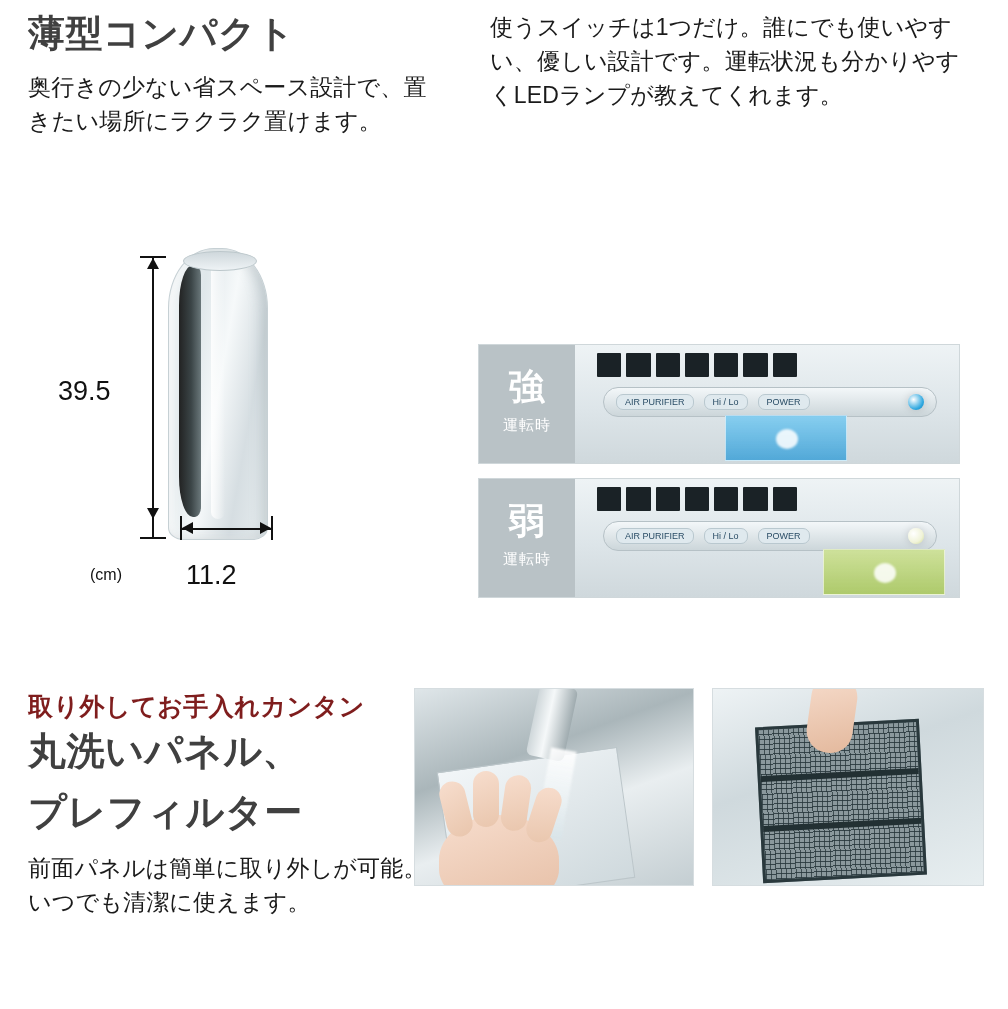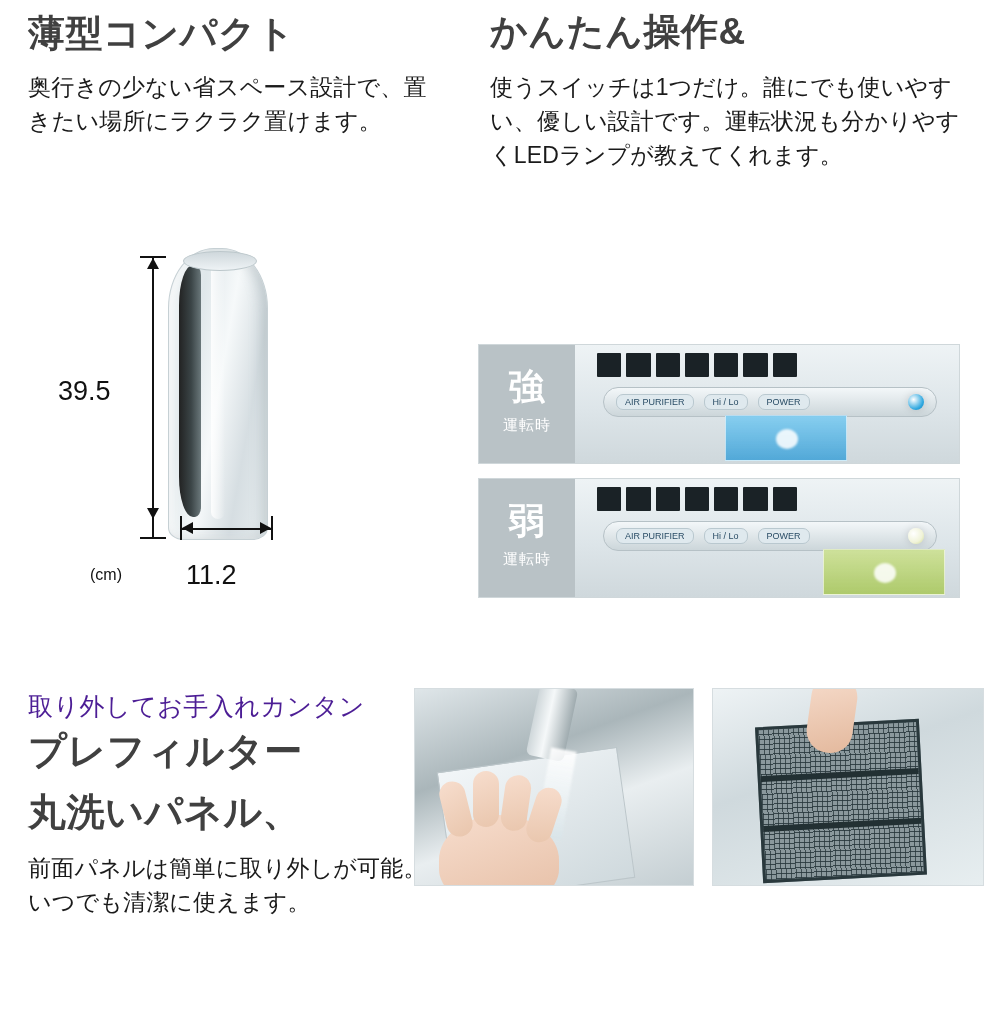--- a/index.html
+++ b/index.html
@@ -283,22 +283,22 @@
 
   
   #section-wash {
     position: absolute;
     left: 28px;
     top: 690px;
     width: 400px;
   }
   #wash-eyebrow {
     font-size: 25px;
-    font-weight: normal;
-    color: #4c1d95;
+    font-weight: bold;
+    color: #7f1d1d;
     margin-bottom: 6px;
     letter-spacing: 0.5px;
   }
   #section-wash .headline { font-size: 38px; margin-bottom: 16px; }
   #wash-desc { width: 640px; font-size: 23px; line-height: 1.5; }
 
   
   .wash-photo {
     position: absolute;
     top: 688px;
@@ -417,21 +417,20 @@
   <div class="hline"></div>
   <div class="arrow-left"></div>
   <div class="arrow-right"></div>
 
   <div class="dim-text" id="dim-height-value">39.5</div>
   <div class="dim-text" id="dim-width-value">11.2</div>
   <div class="dim-text" id="dim-unit">(cm)</div>
 </div>
 
 <div id="section-easy">
-  <div class="headline">かんたん操作&amp;</div>
   <div class="body-text" id="easy-desc" style="">使うスイッチは1つだけ。誰にでも使いやすい、優しい設計です。運転状況も分かりやすくLEDランプが教えてくれます。</div>
 </div>
 
 <div class="led-photo" id="led-photo-strong">
   <div class="led-badge">
     <span class="big">強</span>
     <span class="sub">運転時</span>
   </div>
   <div class="panel-body">
     <div class="vent-row">
@@ -477,22 +476,22 @@
       <span class="led-dot green"></span>
     </div>
     <div class="glow green" style="left:248px;">
       <div class="glow-core"></div>
     </div>
   </div>
 </div>
 
 <div id="section-wash">
   <div id="wash-eyebrow">取り外してお手入れカンタン</div>
+  <div class="headline">丸洗いパネル、</div>
   <div class="headline">プレフィルター</div>
-  <div class="headline">丸洗いパネル、</div>
   <div class="body-text" id="wash-desc">前面パネルは簡単に取り外しが可能。丸洗いができるから、いつでも清潔に使えます。</div>
 </div>
 
 <div class="wash-photo" id="wash-photo-panel">
   <div class="panel-sheet"></div>
   <div class="faucet"></div>
   <div class="water"></div>
   <div class="hand">
     <div class="finger" style="left:4px; top:-34px; transform:rotate(-14deg);"></div>
     <div class="finger" style="left:34px; top:-44px;"></div>

